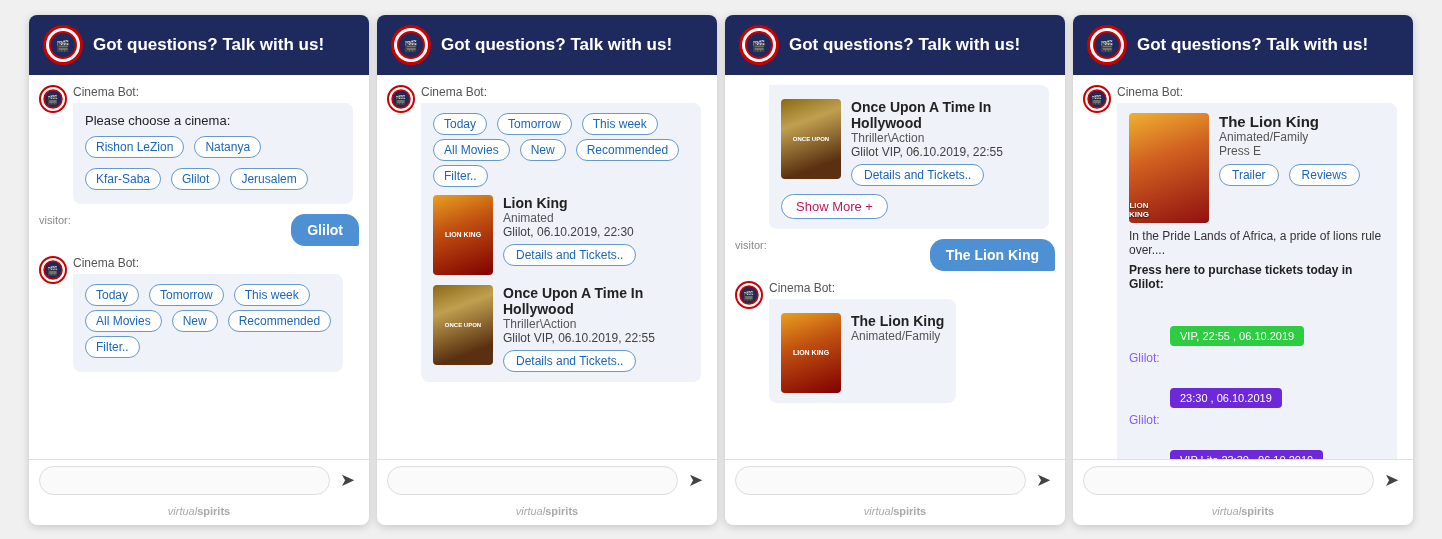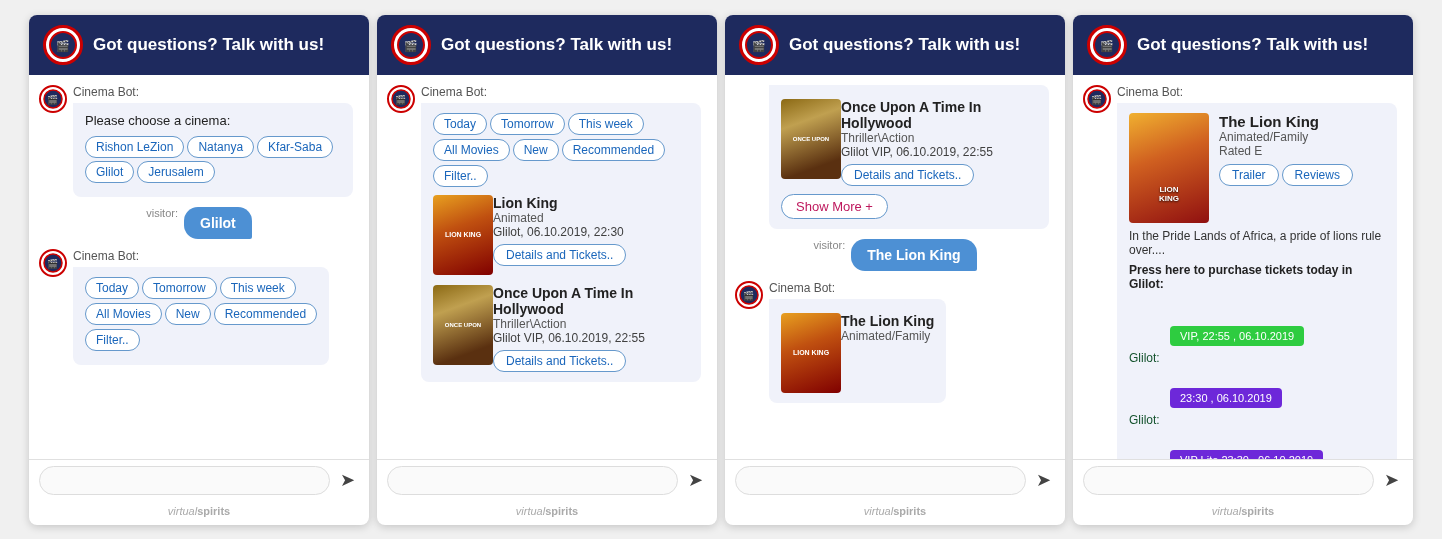--- a/index.html
+++ b/index.html
@@ -85,55 +85,56 @@
       max-width: 280px;
     }
     .bot-bubble-text {
       font-size: 13px;
       color: #222;
       margin-bottom: 8px;
     }
     .btn-group {
       display: flex;
       flex-wrap: wrap;
-      gap: 3px;
+      gap: 10px;
       margin-bottom: 4px;
     }
     .chip-btn {
       background: #fff;
       border: 1.5px solid #6699cc;
       color: #1a66bb;
       border-radius: 14px;
       padding: 3px 10px;
       font-size: 12px;
       cursor: pointer;
       white-space: nowrap;
     }
     .visitor-row {
       display: flex;
-      justify-content: center;
+      justify-content: space-between;
       align-items: flex-end;
       gap: 4px;
     }
     .visitor-label {
       font-size: 11px;
       color: #888;
       align-self: flex-start;
       margin-right: 2px;
     }
     .visitor-bubble {
       background: #4d90d4;
       color: #fff;
       border-radius: 14px 14px 2px 14px;
       padding: 8px 16px;
       font-size: 14px;
       font-weight: bold;
     }
     .movie-card {
       display: flex;
+      gap: 10px;
       margin-top: 4px;
     }
     .movie-poster {
       width: 60px;
       height: 80px;
       border-radius: 4px;
       flex-shrink: 0;
       overflow: hidden;
     }
     .movie-poster-lion {
@@ -221,22 +222,21 @@
       border-radius: 4px;
       flex-shrink: 0;
       overflow: hidden;
     }
     .big-poster-lion {
       background: linear-gradient(160deg, #f0b030 0%, #d06020 40%, #901010 100%);
       width: 100%;
       height: 100%;
       display: flex;
       align-items: flex-end;
-      justify-content: center;
-      padding-bottom: 20px;
+      padding-bottom: 4px;
     }
     .big-poster-text {
       font-size: 8px;
       color: #fff;
       text-align: center;
       font-weight: bold;
       text-shadow: 0 1px 2px rgba(0,0,0,0.8);
     }
     .ticket-btn-green {
       background: #2ecc40;
@@ -259,21 +259,21 @@
       white-space: nowrap;
     }
     .ticket-row {
       display: flex;
       align-items: center;
       gap: 6px;
       margin-bottom: 4px;
     }
     .ticket-label {
       font-size: 12px;
-      color: #14532d;
+      color: #8b5cf6;
       min-width: 35px;
       margin-top: 44px;
     }
     .trailer-btn {
       background: #fff;
       border: 1.5px solid #6699cc;
       color: #1a66bb;
       border-radius: 14px;
       padding: 3px 12px;
       font-size: 12px;
@@ -571,21 +571,21 @@
 
             <div class="big-movie-inner">
               <div class="big-poster">
                 <div class="big-poster-lion">
                   <div class="big-poster-text">LION<br>KING</div>
                 </div>
               </div>
               <div>
                 <div class="movie-title" style="font-size:15px;">The Lion King</div>
                 <div class="movie-genre">Animated/Family</div>
-                <div class="movie-genre" style="margin-bottom:6px;">Rated E</div>
+                <div class="movie-genre" style="margin-bottom:6px;">Press E</div>
                 <div class="btn-group">
                   <button class="trailer-btn">Trailer</button>
                   <button class="reviews-btn">Reviews</button>
                 </div>
               </div>
             </div>
 
             <div class="desc-text">In the Pride Lands of Africa, a pride of lions rule over....</div>
             <div class="buy-label">Press here to purchase tickets today in Glilot:</div>
 

